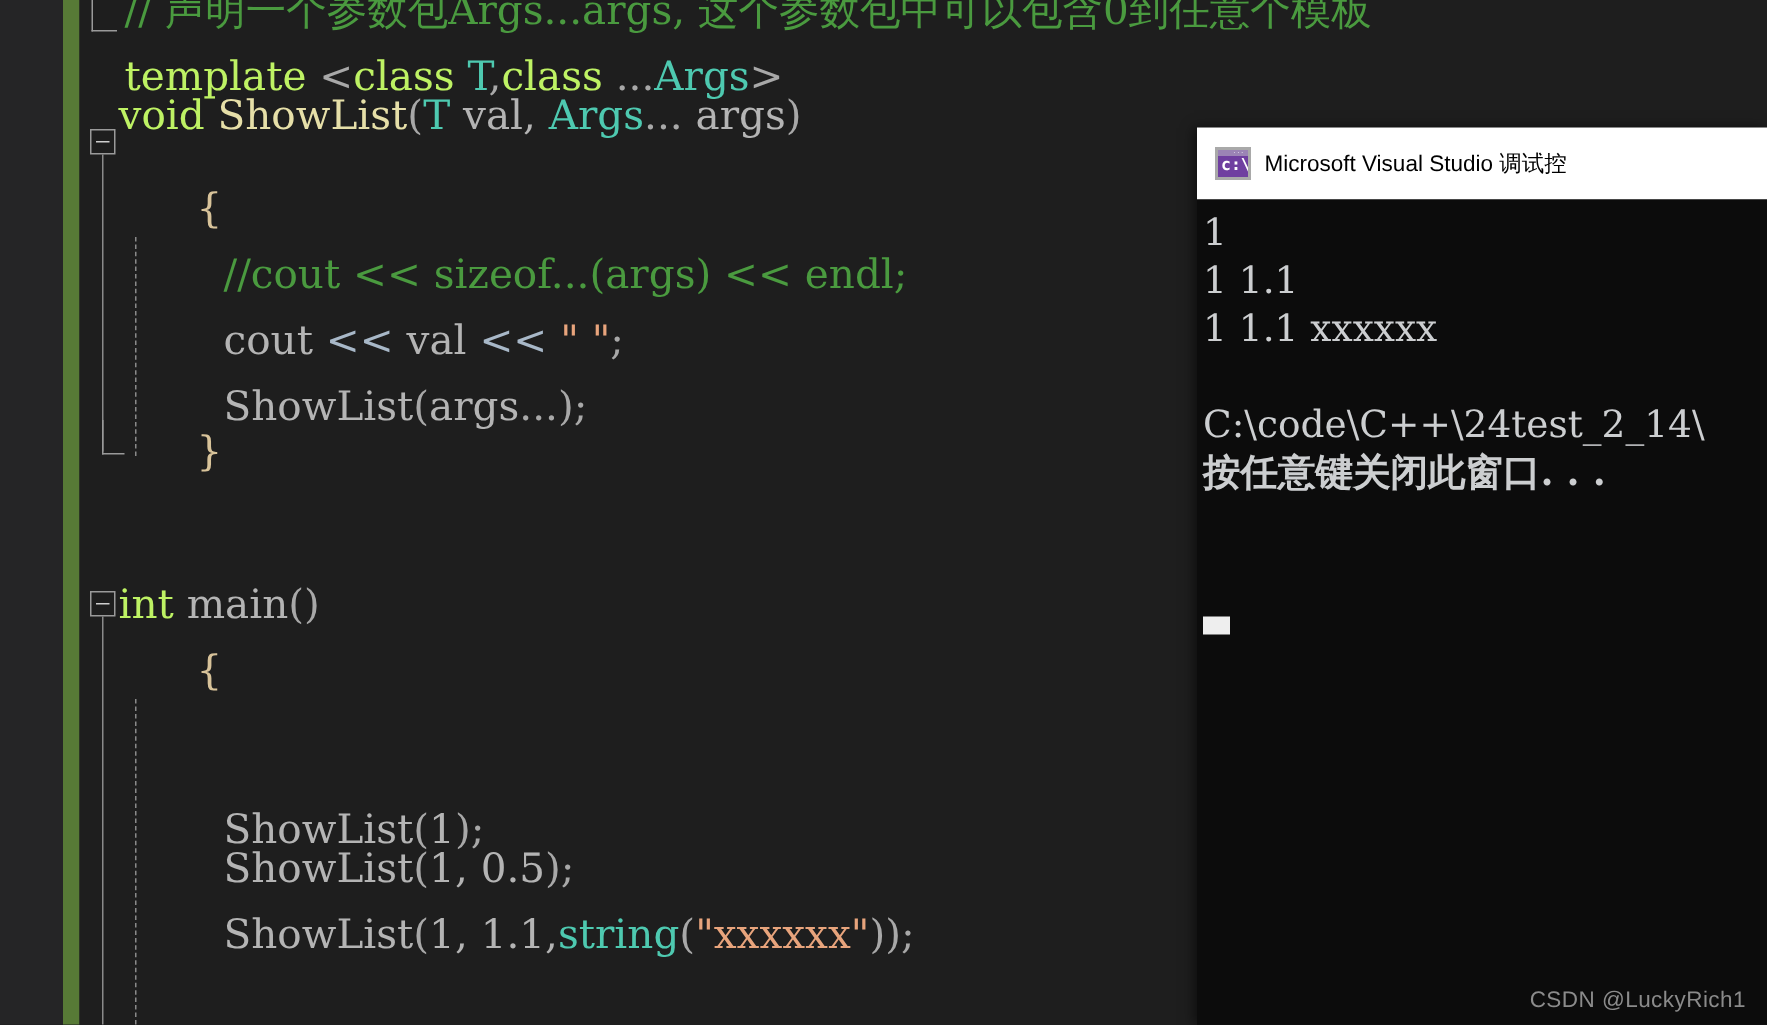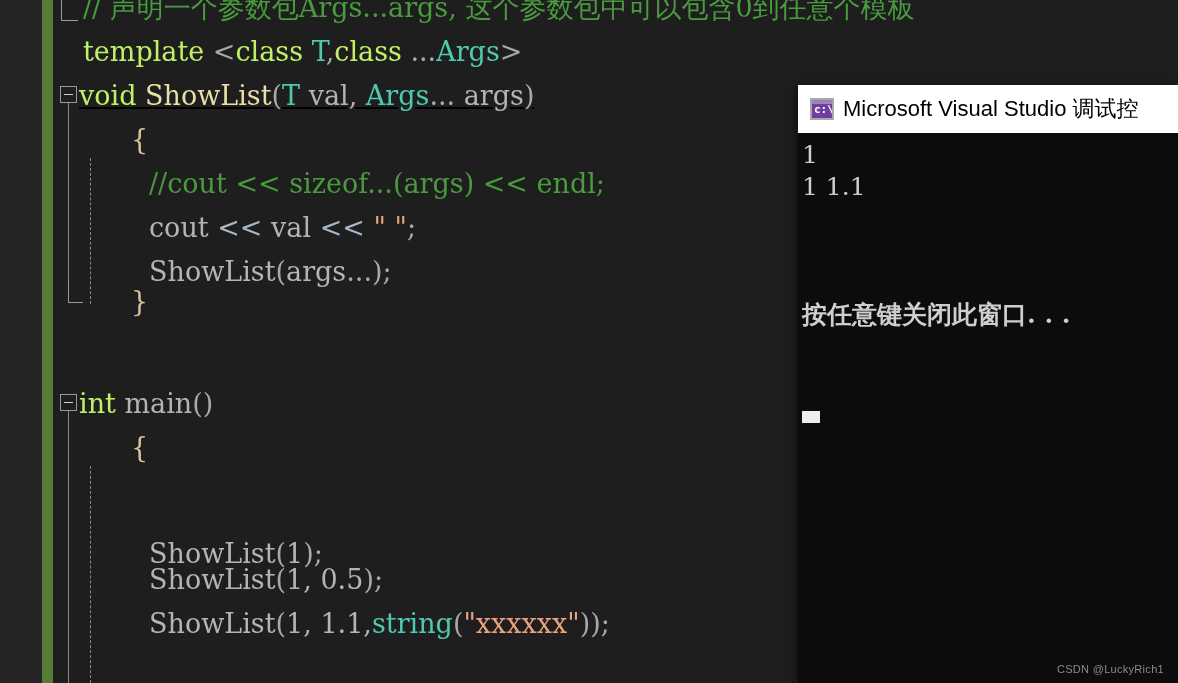--- a/index.html
+++ b/index.html
@@ -150,21 +150,21 @@
     position: relative;
     color: #ffffff;
     font-family: "DejaVu Sans Mono", monospace;
     font-size: 11px;
     font-weight: bold;
     line-height: 1;
     padding: 0 0 3px 2px;
   }
   .console-title-text {
     font-family: "Liberation Sans", sans-serif;
-    font-size: 22px;
+    font-size: 15px;
     color: #000000;
     white-space: nowrap;
     overflow: hidden;
   }
   .console-body {
     position: absolute;
     left: 0; top: 48px;
     width: 380px; height: 550px;
     background: #0c0c0c;
     overflow: hidden;
@@ -184,21 +184,21 @@
     left: 4px;
     width: 18px; height: 12px;
     background: #eeeeee;
   }
 
   
   #watermark {
     position: absolute;
     right: 14px; bottom: 8px;
     font-family: "Liberation Sans", sans-serif;
-    font-size: 11px;
+    font-size: 15px;
     color: #8b8b8b;
     letter-spacing: 0.3px;
     white-space: nowrap;
   }
 </style>
 </head>
 <body>
 
 <div id="editor">
 
@@ -214,21 +214,21 @@
     <div class="corner-bl" style="left:15px; top:280px; width:14px; height:22px;"></div>
 
     <div class="vguide-dash" style="left:37px; top:158px; height:146px;"></div>
 
     <div class="fold-box" style="left:7px; top:394px;"></div>
     <div class="vguide-solid" style="left:15px; top:411px; height:272px;"></div>
     <div class="vguide-dash" style="left:37px; top:466px; height:217px;"></div>
 
     <div class="code-line" style="left:30px; top:-14px;"><span class="t-comment">// 声明一个参数包Args...args, 这个参数包中可以包含0到任意个模板</span></div>
     <div class="code-line" style="left:30px; top:30px;"><span class="t-keyword">template </span><span class="t-punct">&lt;</span><span class="t-keyword">class </span><span class="t-type">T</span><span class="t-punct">,</span><span class="t-keyword">class </span><span class="t-punct">...</span><span class="t-type">Args</span><span class="t-punct">&gt;</span></div>
-    <div class="code-line" style="left:26px; top:74px;text-decoration:underline;"><span class="t-keyword">void </span><span class="t-func">ShowList</span><span class="t-punct">(</span><span class="t-type">T</span><span class="t-plain"> val, </span><span class="t-type">Args</span><span class="t-punct">... </span><span class="t-plain">args</span><span class="t-punct">)</span></div>
+    <div class="code-line" style="left:26px; top:56px;"><span class="t-keyword">void </span><span class="t-func">ShowList</span><span class="t-punct">(</span><span class="t-type">T</span><span class="t-plain"> val, </span><span class="t-type">Args</span><span class="t-punct">... </span><span class="t-plain">args</span><span class="t-punct">)</span></div>
     <div class="code-line" style="left:78px; top:118px;"><span class="t-brace">{</span></div>
     <div class="code-line" style="left:96px; top:162px;"><span class="t-comment">//cout &lt;&lt; sizeof...(args) &lt;&lt; endl;</span></div>
     <div class="code-line" style="left:96px; top:206px;"><span class="t-plain">cout </span><span class="t-op">&lt;&lt; </span><span class="t-plain">val </span><span class="t-op">&lt;&lt; </span><span class="t-string">" "</span><span class="t-punct">;</span></div>
     <div class="code-line" style="left:96px; top:250px;"><span class="t-plain">ShowList</span><span class="t-punct">(</span><span class="t-plain">args</span><span class="t-punct">...</span><span class="t-punct">);</span></div>
     <div class="code-line" style="left:78px; top:280px;"><span class="t-brace">}</span></div>
     <div class="code-line" style="left:26px; top:382px;"><span class="t-keyword">int </span><span class="t-plain">main</span><span class="t-punct">()</span></div>
     <div class="code-line" style="left:78px; top:426px;"><span class="t-brace">{</span></div>
     <div class="code-line" style="left:96px; top:514px;margin-top:18px;"><span class="t-plain">ShowList</span><span class="t-punct">(</span><span class="t-plain">1</span><span class="t-punct">);</span></div>
     <div class="code-line" style="left:96px; top:558px;"><span class="t-plain">ShowList</span><span class="t-punct">(</span><span class="t-plain">1, 0.5</span><span class="t-punct">);</span></div>
     <div class="code-line" style="left:96px; top:602px;"><span class="t-plain">ShowList</span><span class="t-punct">(</span><span class="t-plain">1, 1.1,</span><span class="t-type">string</span><span class="t-punct">(</span><span class="t-string">"xxxxxx"</span><span class="t-punct">));</span></div>
@@ -243,20 +243,22 @@
       <span class="bar"></span>
       <span class="dots">···</span>
       <span class="prompt">c:\</span>
     </span>
     <span class="console-title-text">Microsoft Visual Studio 调试控</span>
   </div>
 
   <div class="console-body">
     <div class="console-line" style="top:6px;">1</div>
     <div class="console-line" style="top:38px;">1 1.1</div>
+    <div class="console-line" style="top:70px;">1 1.1 xxxxxx</div>
     <div class="console-line" style="top:102px;"></div>
+    <div class="console-line" style="top:134px;">C:\code\C++\24test_2_14\</div>
     <div class="console-line" style="top:166px;font-weight:bold;">按任意键关闭此窗口. . .</div>
     <div class="console-cursor" style="top:278px;"></div>
   </div>
 
 </div>
 
 <div id="watermark">CSDN @LuckyRich1</div>
 
 </body></html>

